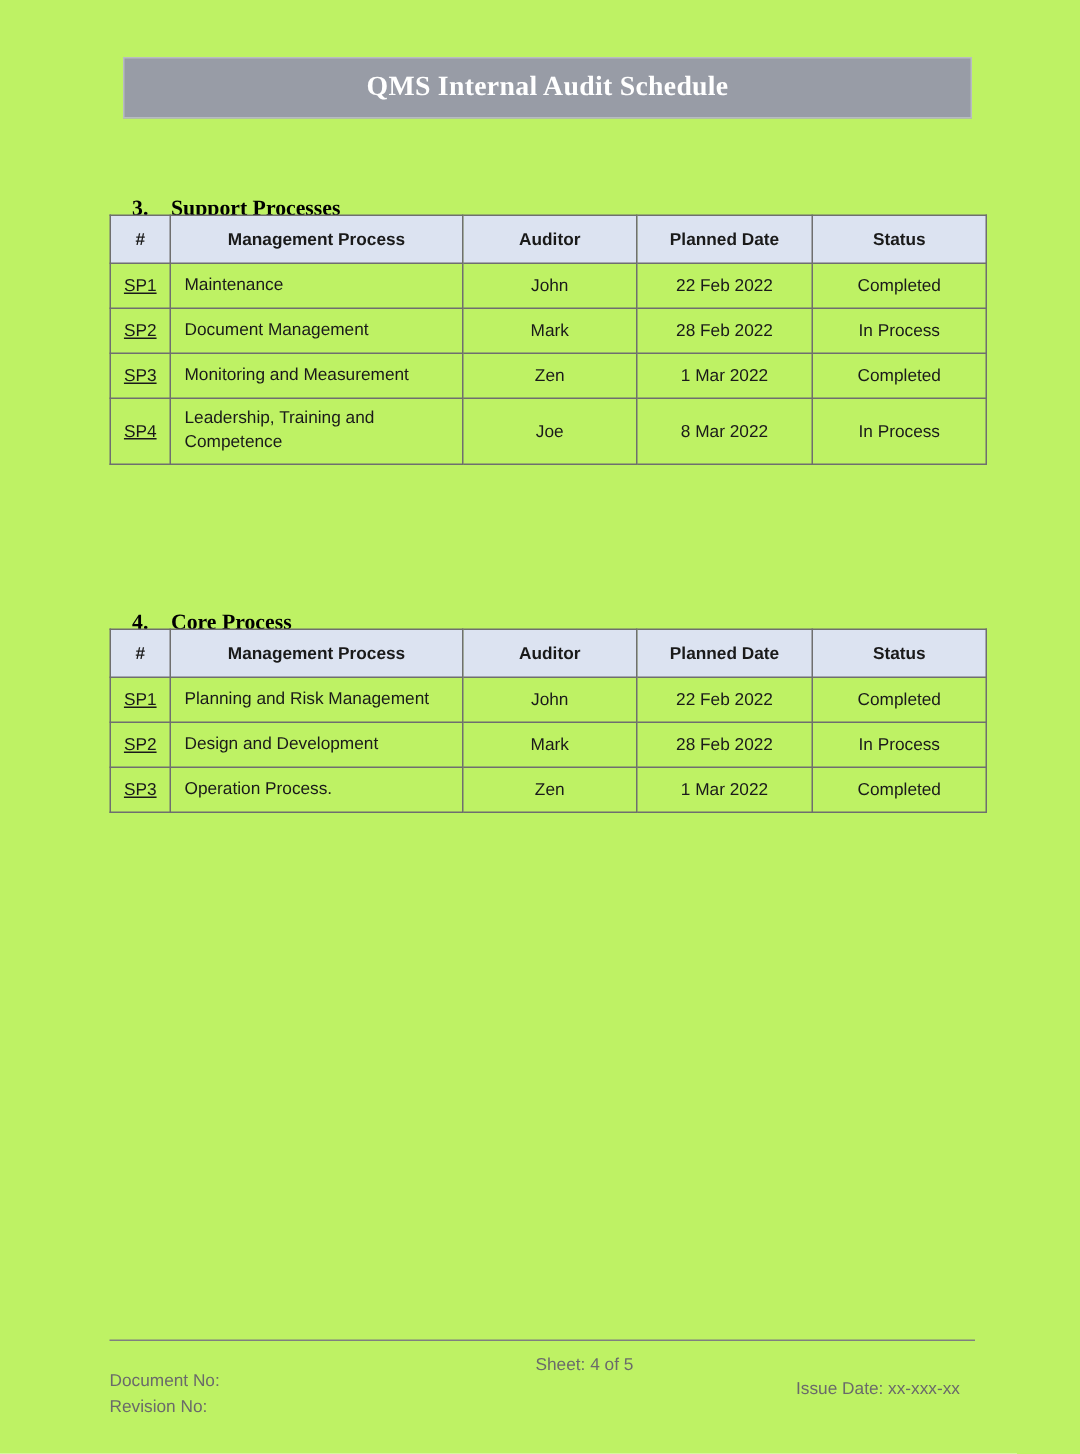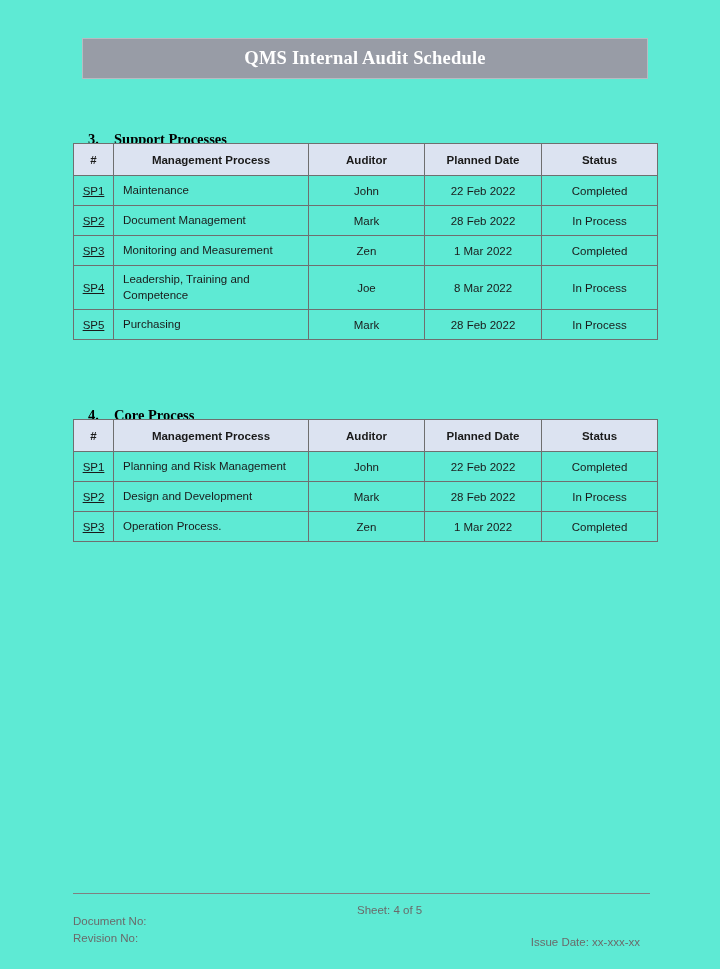--- a/index.html
+++ b/index.html
@@ -14,21 +14,21 @@
     color: #1a1a1a;
     position: relative;
     overflow: hidden;
   }
 
   .page {
     position: absolute;
     left: 0; top: 0;
     width: 720px;
     height: 969px;
-    background: #5eead4;
+    background: #bef264;
   }
 
   
   .title-banner {
     position: absolute;
     left: 82px;
     top: 38px;
     width: 566px;
     height: 41px;
     background: #989ca6;
@@ -166,21 +166,21 @@
   }
   .footer-center {
     position: absolute;
     left: 284px;
     top: 1px;
     white-space: nowrap;
   }
   .footer-right {
     position: absolute;
     right: 10px;
-    top: 16px;
+    top: 0;
     white-space: nowrap;
   }
 </style>
 </head>
 <body>
 
 <div class="page">
 
   <div class="title-banner">
     <span class="title-text">QMS Internal Audit Schedule</span>
@@ -230,27 +230,20 @@
         <td class="cell-date">1 Mar 2022</td>
         <td class="cell-status">Completed</td>
       </tr>
       <tr class="tall">
         <td class="cell-num">SP4</td>
         <td class="cell-proc">Leadership, Training and Competence</td>
         <td class="cell-aud">Joe</td>
         <td class="cell-date">8 Mar 2022</td>
         <td class="cell-status">In Process</td>
       </tr>
-      <tr>
-        <td class="cell-num">SP5</td>
-        <td class="cell-proc">Purchasing</td>
-        <td class="cell-aud">Mark</td>
-        <td class="cell-date">28 Feb 2022</td>
-        <td class="cell-status">In Process</td>
-      </tr>
     </tbody>
   </table>
 
   <div class="section-heading" id="heading-core">
     <span class="sec-num">4.</span>
     <span class="sec-label">Core Process</span>
   </div>
 
   <table class="audit-table" id="table-core">
     <colgroup>

